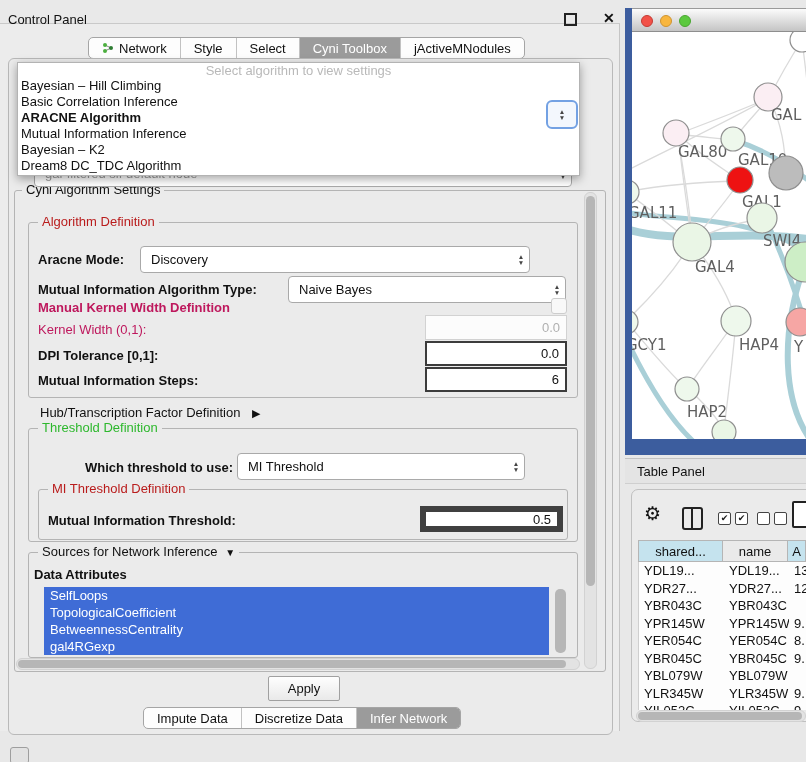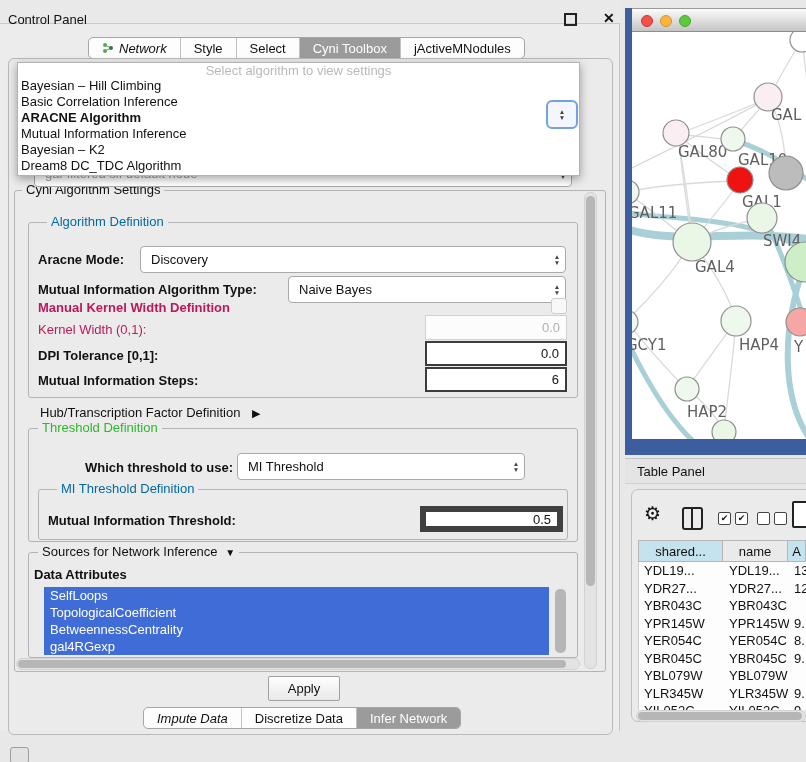--- a/index.html
+++ b/index.html
@@ -10,41 +10,41 @@
   .b{font-weight:bold;}
   
   .cp-bg{left:0;top:8;width:619px;height:730px;background:#ececec;border-right:1px solid #c5c5c5;border-top:1px solid #d6d6d6;}
   .cp-titlebar{left:0;top:8;width:620px;height:23px;background:#e9e9e9;border-bottom:1px solid #c9c9c9;}
   .cp-title{left:8px;top:12px;}
   .cp-float{left:564px;top:13px;width:9px;height:9px;border:2px solid #222;}
   .cp-close{left:603px;top:10px;font-weight:bold;font-size:14px;}
   
   .seg{display:flex;border:1px solid #a5a5a5;border-radius:5px;background:#fdfdfd;overflow:hidden;height:22px;box-sizing:border-box;}
   .seg-item{display:flex;align-items:center;justify-content:center;padding:0 13px;border-left:1px solid #c2c2c2;cursor:default;white-space:nowrap;}
-  .seg-item:first-child{border-left:none;font-style:italic;}
+  .seg-item:first-child{border-left:none;}
   .seg-item.sel{background:#9b9b9b;color:#fff;}
   .top-seg{left:88px;top:37px;}
   .bot-seg{left:143px;top:707px;}
   .cp-content{left:8px;top:58px;width:603px;height:675px;background:#ebebeb;border:1px solid #b9b9b9;border-radius:6px;}
   
   .combo{background:#fff;border:1px solid #a9a9a9;border-radius:4px;display:flex;align-items:center;box-sizing:border-box;}
   .combo .val{flex:1;padding-left:10px;overflow:hidden;white-space:nowrap;}
   .stepper{display:flex;flex-direction:column;align-items:center;justify-content:center;width:16px;color:#444;font-size:6.5px;line-height:5.5px;}
   
   .popup{left:17px;top:62px;width:561px;height:112px;background:#fff;border:1px solid #b3b3b3;
          box-shadow:0 3px 9px rgba(0,0,0,.35);z-index:20;}
   .popup-ph{height:15px;line-height:15px;text-align:center;color:#b9b9b9;}
   .popup-item{height:16px;line-height:16px;padding-left:3px;}
   .focus-stepper{left:546px;top:100px;width:28px;height:25px;border:2px solid #73a1e3;border-radius:6px;
                  background:#f3f7fd;z-index:30;display:flex;align-items:center;justify-content:center;}
   .net-combo{left:34px;top:160px;width:538px;height:27px;z-index:5;color:#9b9b9b;}
   
   .fs{border:1px solid #b4b4b4;border-radius:3px;box-sizing:border-box;}
   .fs-title{position:absolute;background:#ebebeb;padding:0 4px;line-height:14px;}
-  .blue{color:#0369a1;margin-left:9px;}
+  .blue{color:#b91c1c;}
   .green{color:#2db82d;}
   .gray{color:#be185d;}
   .field{background:#fff;box-sizing:border-box;text-align:right;padding-right:6px;display:flex;align-items:center;justify-content:flex-end;}
   .field.on{border:2px solid #3c3c3c;}
   .field.mid{border:6px solid #404040;}
   .field.off{border:1px solid #d2d2d2;background:#fcfcfc;color:#b0b0b0;}
   .chk{width:14px;height:14px;border:1px solid #cdcdcd;border-radius:3px;background:#f8f8f8;}
   .attr-item{height:17px;line-height:17px;padding-left:6px;background:#3f6cd6;color:#fff;width:499px;}
   .vthumb,.hthumb{background:#b6b6b6;border-radius:5px;}
   .vtrack,.htrack{background:#e3e3e3;border:1px solid #d2d2d2;border-radius:6px;box-sizing:border-box;}
@@ -135,21 +135,21 @@
       </span>
   </div>
 
   <div class="abs fs" style="left:14px;top:190px;width:592px;height:482px;"></div>
   <span class="fs-title" style="left:22px;top:183px;">Cyni Algorithm Settings</span>
 
   <div class="abs fs" style="left:28px;top:222px;width:550px;height:176px;"></div>
   <span class="fs-title blue" style="left:38px;top:215px;">Algorithm Definition</span>
 
   <span class="abs b" style="left:38px;top:252px;">Aracne Mode:</span>
-  <div class="abs combo" style="left:140px;top:246px;width:426px;height:27px;">
+  <div class="abs combo" style="left:140px;top:246px;width:390px;height:27px;">
     <span class="val">Discovery</span>
     <span class="stepper">
         <i>▲</i>
         <i>▼</i>
       </span>
   </div>
 
   <span class="abs b" style="left:38px;top:282px;">Mutual Information Algorithm Type:</span>
   <div class="abs combo" style="left:288px;top:276px;width:278px;height:27px;">
     <span class="val">Naive Bayes</span>

